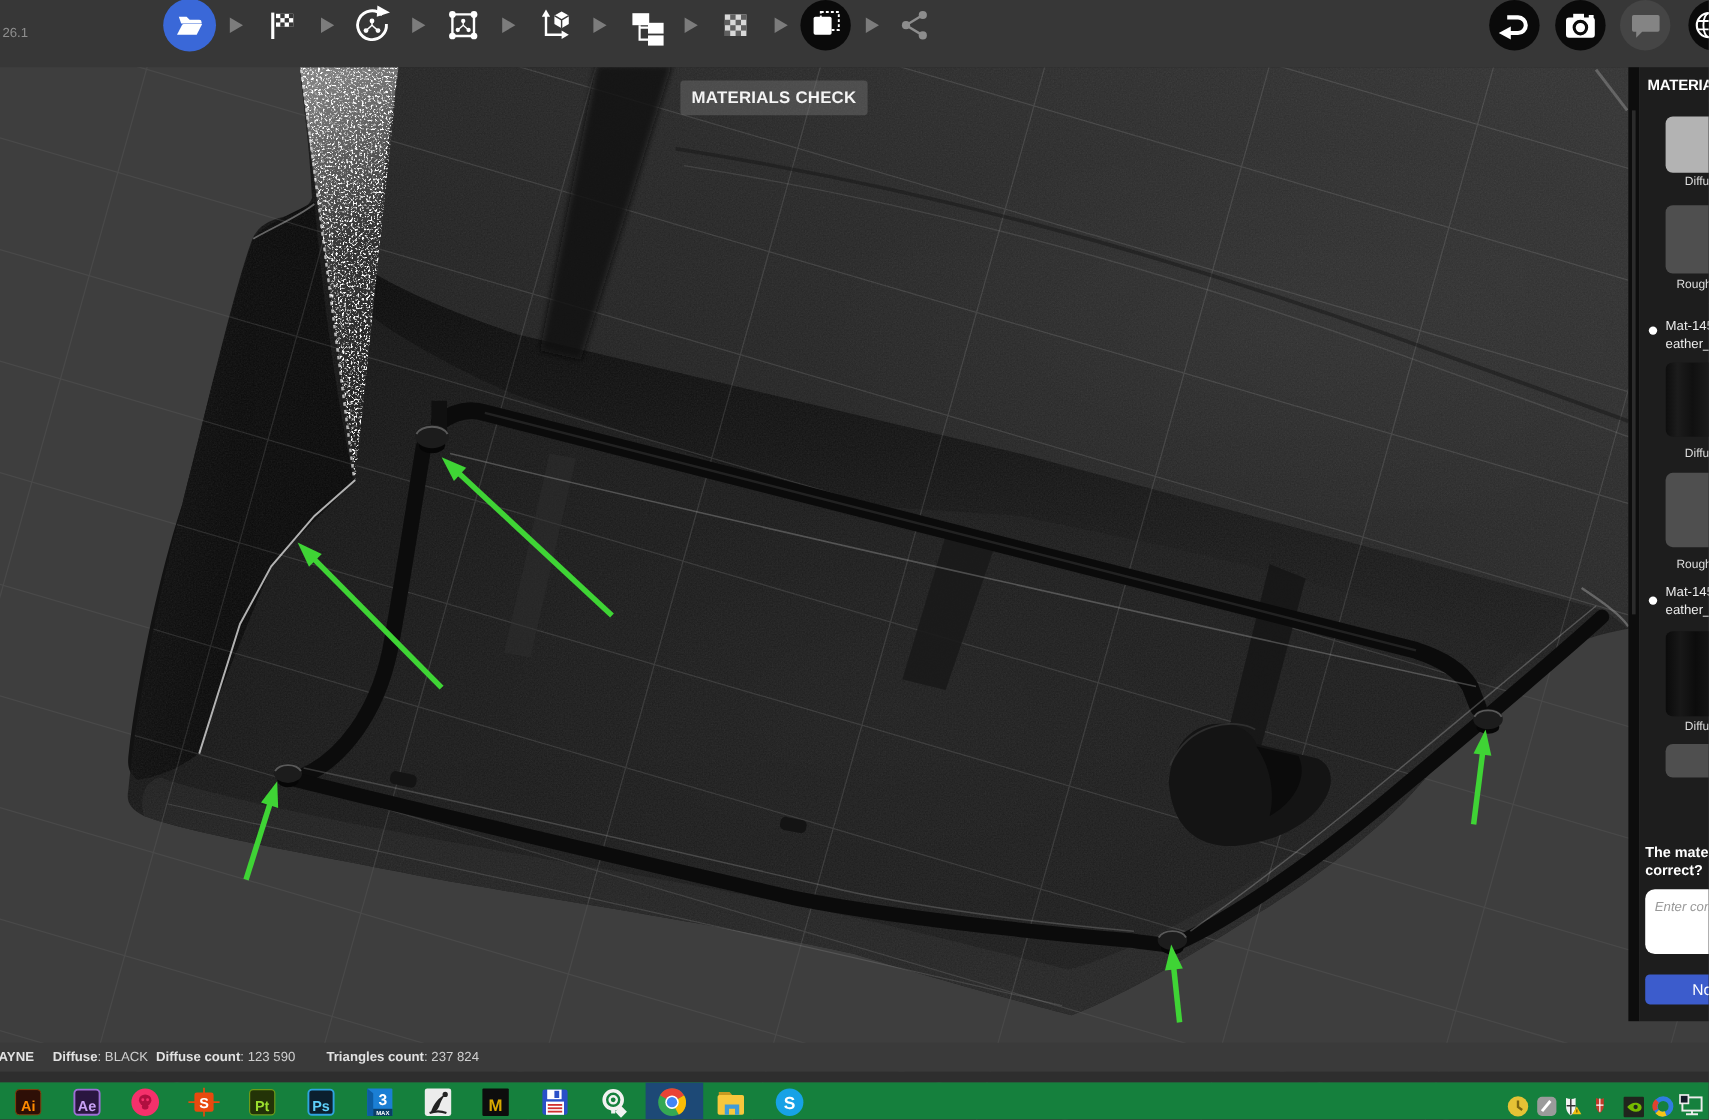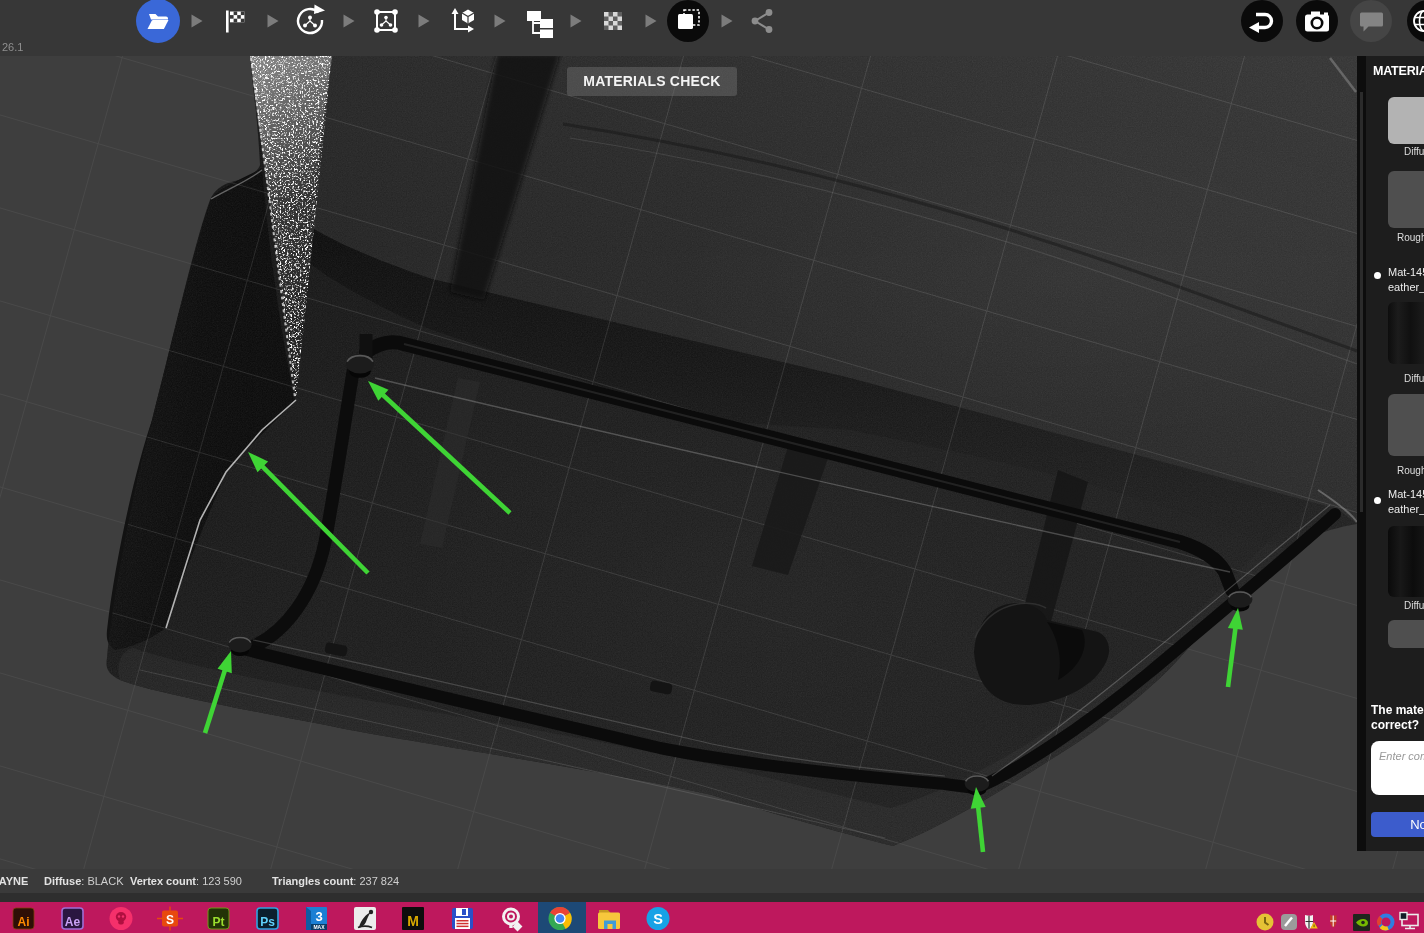--- a/index.html
+++ b/index.html
@@ -1,26 +1,26 @@
 <!DOCTYPE html>
 <html><head><meta charset="utf-8"><style>
 *{margin:0;padding:0;box-sizing:border-box}
 html,body{width:1424px;height:933px;overflow:hidden;background:#3e3e3e;font-family:"Liberation Sans",sans-serif}
 #root{position:relative;width:1424px;height:933px}
 #scene{position:absolute;left:0;top:0}
 #toolbar{position:absolute;left:0;top:0;width:1424px;height:56px;background:#373737}
-#ver{position:absolute;left:2px;top:41px;font-size:11px;color:#8f8f8f}
-#mlabel{position:absolute;left:567px;top:67px;width:170px;height:29px;background:rgba(118,118,118,0.42);border-radius:3px;color:#f4f4f4;font-size:14px;font-weight:bold;text-align:center;line-height:29px;letter-spacing:0.2px}
+#ver{position:absolute;left:2px;top:22px;font-size:11px;color:#8f8f8f}
+#mlabel{position:absolute;left:567px;top:67px;width:156px;height:29px;background:rgba(118,118,118,0.42);border-radius:3px;color:#f4f4f4;font-size:14px;font-weight:bold;text-align:center;line-height:29px;letter-spacing:0.2px}
 #scrollstrip{position:absolute;left:1357px;top:56px;width:9px;height:795px;background:#0d0d0d}
 #scrollthumb{position:absolute;left:1360px;top:92px;width:3px;height:420px;background:#2b2b2b}
 #panel{position:absolute;left:1366px;top:56px;width:58px;height:795px;background:#1d1d1d;overflow:hidden}
 .pt{position:absolute;color:#e6e6e6;white-space:nowrap}
 #statusbar{position:absolute;left:0;top:869px;width:1424px;height:24px;background:#3a3a3a;color:#cfcfcf;font-size:11px;line-height:25px;white-space:nowrap}
 #gapstrip{position:absolute;left:0;top:893px;width:1424px;height:9px;background:#2e2e2e}
-#taskbar{position:absolute;left:0;top:902px;width:1424px;height:31px;background:#be185d}
+#taskbar{position:absolute;left:0;top:902px;width:1424px;height:31px;background:#15803d}
 b{color:#e2e2e2}
 </style></head>
 <body>
 <div id="root">
 <svg id="scene" width="1424" height="933" viewBox="0 0 1424 933" xmlns="http://www.w3.org/2000/svg">
 <defs>
 <linearGradient id="gBase" x1="0" y1="0" x2="1" y2="0.6">
  <stop offset="0" stop-color="#141414"></stop>
           <stop offset="0.45" stop-color="#1e1e1e"></stop>
           <stop offset="1" stop-color="#222222"></stop>
@@ -305,21 +305,21 @@
  <div class="pt" style="left:22px;top:564px;width:50px;height:28px;background:#4f4f4f;border-radius:6px"></div>
  <div class="pt" style="left:5px;top:647px;font-size:12px;font-weight:bold;color:#fff">The materials are</div>
  <div class="pt" style="left:5px;top:662px;font-size:12px;font-weight:bold;color:#fff">correct?</div>
  <div class="pt" style="left:5px;top:685px;width:90px;height:54px;background:#fff;border-radius:8px"></div>
  <div class="pt" style="left:13px;top:694px;font-size:11px;font-style:italic;color:#999">Enter comment</div>
  <div class="pt" style="left:5px;top:756px;width:95px;height:25px;background:#3c5ccc;border-radius:4px;color:#fff;font-size:13px;text-align:center;line-height:25px">No</div>
 </div>
 <div id="statusbar">
       <span style="position:absolute;left:-11px"><b>WAYNE</b></span>
       <span style="position:absolute;left:44px"><b>Diffuse</b>: BLACK</span>
-      <span style="position:absolute;left:130px"><b>Vertex count</b>: 123 590</span>
+      <span style="position:absolute;left:130px"><b>Diffuse count</b>: 123 590</span>
       <span style="position:absolute;left:272px"><b>Triangles count</b>: 237 824</span>
     </div>
 <div id="gapstrip"></div>
 <div id="taskbar"><svg width="1424" height="31" viewBox="0 0 1424 31" xmlns="http://www.w3.org/2000/svg">
         <rect x="538" y="0" width="48" height="31" fill="#1d4976"></rect>
         <rect x="13" y="6" width="21" height="21" rx="3" fill="#2e0f06" stroke="#87400e" stroke-width="0.8"></rect>
         <text x="23.5" y="24" font-size="12" font-weight="bold" fill="#ff8a00" text-anchor="middle" font-family="Liberation Sans">Ai</text>
         <rect x="62" y="6" width="21" height="21" rx="3" fill="#2a1640" stroke="#9d6fd6" stroke-width="1.6"></rect>
         <text x="72.5" y="24" font-size="12" font-weight="bold" fill="#c9a2f5" text-anchor="middle" font-family="Liberation Sans">Ae</text>
         <circle cx="121" cy="16.5" r="11.5" fill="#f5306b"></circle>

